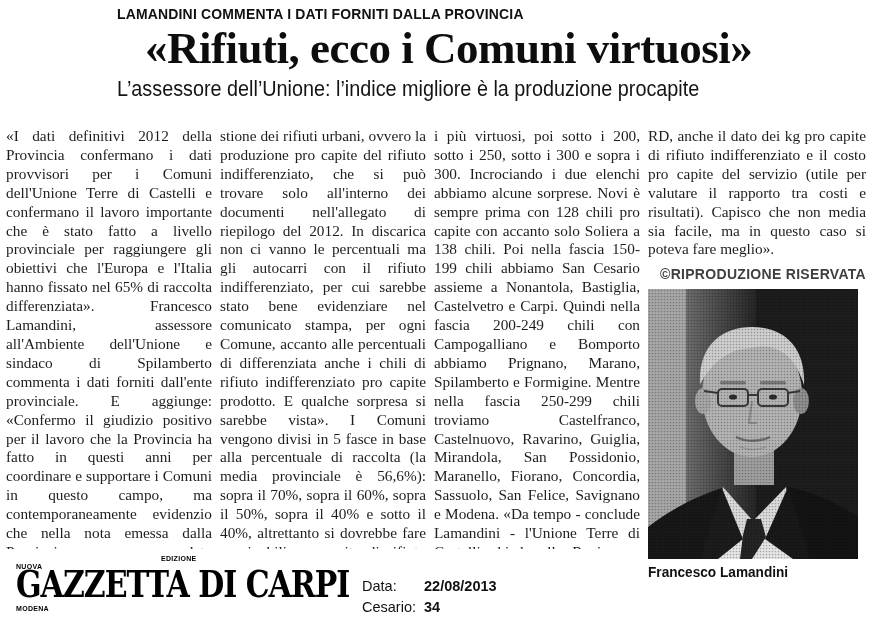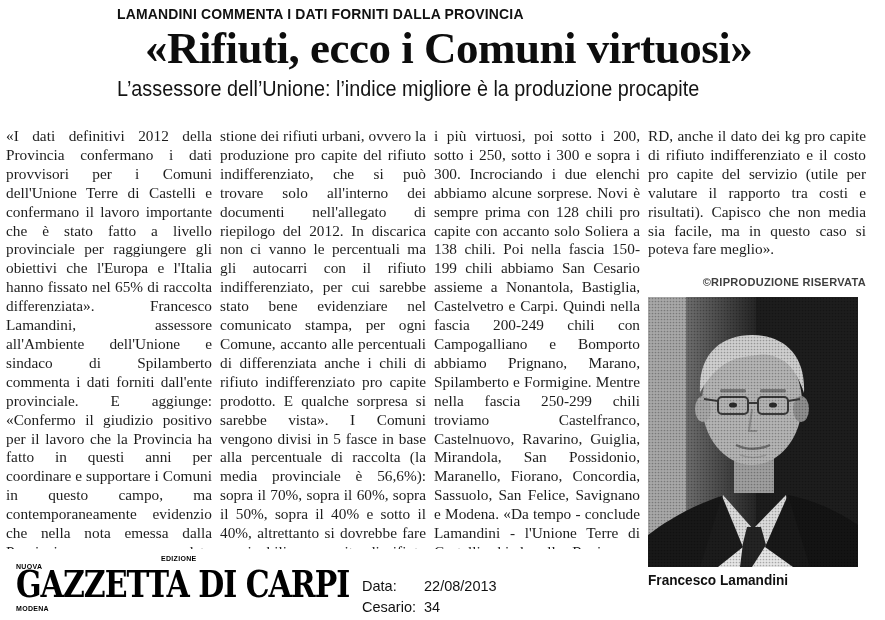--- a/index.html
+++ b/index.html
@@ -34,22 +34,22 @@
   }
   .col {
     width:206px; flex:0 0 206px;
     font-size:15.3px; line-height:18.9px; text-align:justify;
     color:#1d1d1d;
   }
   .col-clip { height:422px; overflow:hidden; }
   .col4 { flex:0 0 218px; width:218px; }
   .copyright {
     font-family:"Liberation Sans", sans-serif; font-weight:bold;
-    font-size:11px; letter-spacing:.3px; color:#3f3f3f;
-    text-align:right; margin-top:14px;
+    font-size:14px; letter-spacing:.3px; color:#3f3f3f;
+    text-align:right; margin-top:6px;
   }
   .photo { display:block; width:210px; height:270px; margin-top:5px; }
   .caption {
     font-family:"Liberation Sans", sans-serif; font-weight:bold;
     font-size:14.5px; color:#111; margin-top:4px;
     transform:scaleX(.94); transform-origin:left; white-space:nowrap;
   }
   
   .logo { position:absolute; left:16px; top:555px; width:272px; color:#000; }
   .logo-top { position:relative; height:9px; }
@@ -64,21 +64,21 @@
     transform:scaleY(1.22); transform-origin:top left;
     white-space:nowrap;
   }
   .logo-city { margin-top:7px; }
   .meta {
     position:absolute; left:330px; top:576px;
     font-family:"Liberation Sans", sans-serif; font-size:14.5px; color:#111;
   }
   .meta-row { display:flex; line-height:21px; }
   .meta-label { width:62px;margin-left:32px; }
-  .meta-value { font-weight:normal; }
+  .meta-value { font-weight:bold; }
 </style>
 </head>
 <body>
 
 <div class="page">
 
   <div class="header">
     <div class="kicker">LAMANDINI COMMENTA I DATI FORNITI DALLA PROVINCIA</div>
     <div class="headline">«Rifiuti, ecco i Comuni virtuosi»</div>
     <div class="subhead">L’assessore dell’Unione: l’indice migliore è la produzione procapite</div>

